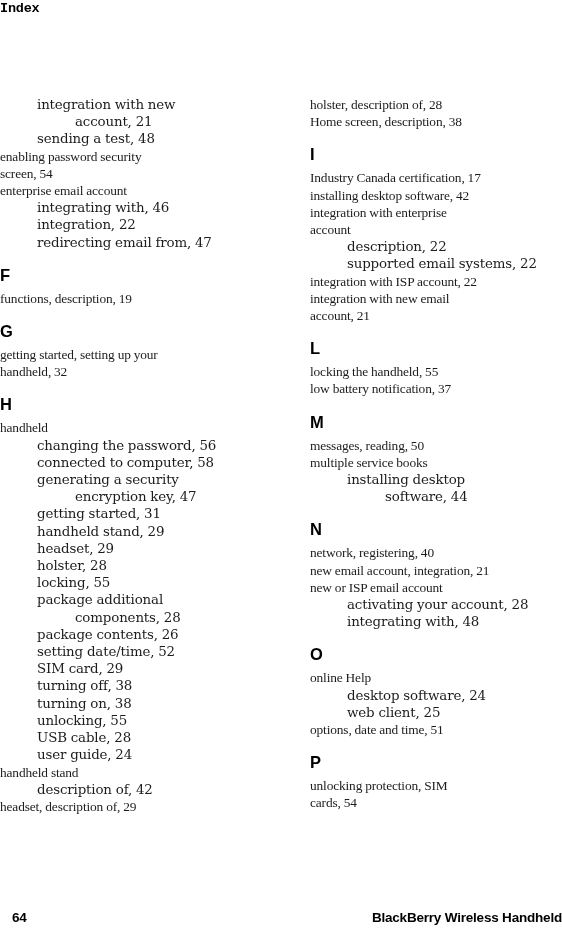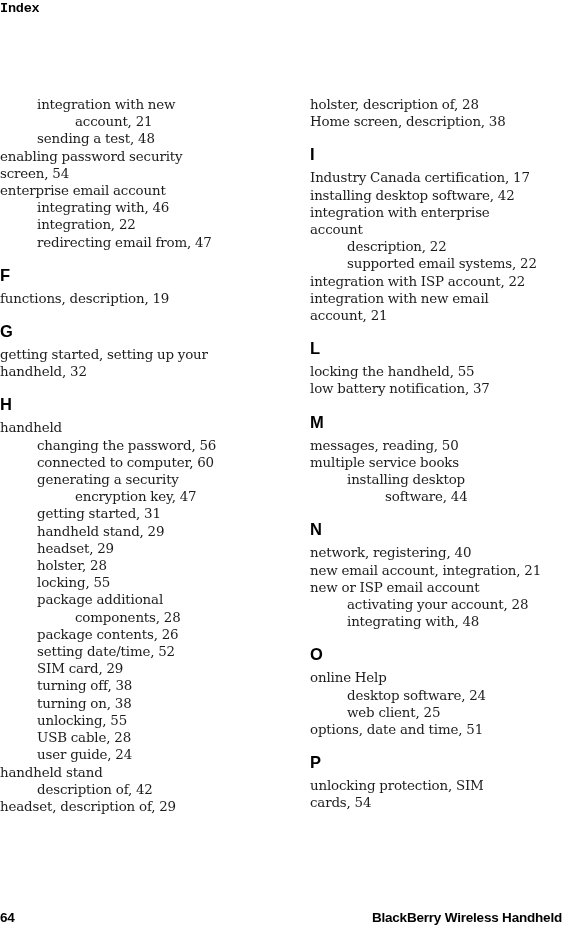--- a/index.html
+++ b/index.html
@@ -61,20 +61,21 @@
     font-size: 13.4px;
     line-height: 17.2px;
     color: #1c1c1c;
     letter-spacing: -0.15px;
     white-space: pre-line;
     word-spacing: -0.2px;
   }
   .lvl1 {
     margin-left: 0px;
     text-indent: 0;
+    font-family: Liberation Serif, serif;
   }
   .lvl2 {
     margin-left: 37px;
   }
   
   .lvl2.cont {
     margin-left: 75px;
   }
 
   
@@ -98,20 +99,21 @@
     font-family: "Liberation Sans", "DejaVu Sans", sans-serif;
     font-weight: bold;
     font-size: 13.5px;
     letter-spacing: -0.2px;
     color: #000;
   }
   #folio {
     position: absolute;
     left: 0;
     top: 0;
+    padding-left: 12px;
   }
   #book-title {
     position: absolute;
     right: 0;
     top: 0;
     text-align: right;
     white-space: nowrap;
     margin-left: 36px;
   }
 </style>
@@ -143,21 +145,21 @@
         </div>
         <div class="block">
           <div class="section-letter">G</div>
           <div class="entry lvl1">getting started, setting up your</div>
           <div class="entry lvl1">handheld, 32</div>
         </div>
         <div class="block">
           <div class="section-letter">H</div>
           <div class="entry lvl1">handheld</div>
           <div class="entry lvl2">changing the password, 56</div>
-          <div class="entry lvl2">connected to computer, 60</div>
+          <div class="entry lvl2">connected to computer, 58</div>
           <div class="entry lvl2">generating a security</div>
           <div class="entry lvl2 cont">encryption key, 47</div>
           <div class="entry lvl2">getting started, 31</div>
           <div class="entry lvl2">handheld stand, 29</div>
           <div class="entry lvl2">headset, 29</div>
           <div class="entry lvl2">holster, 28</div>
           <div class="entry lvl2">locking, 55</div>
           <div class="entry lvl2">package additional</div>
           <div class="entry lvl2 cont">components, 28</div>
           <div class="entry lvl2">package contents, 26</div>

